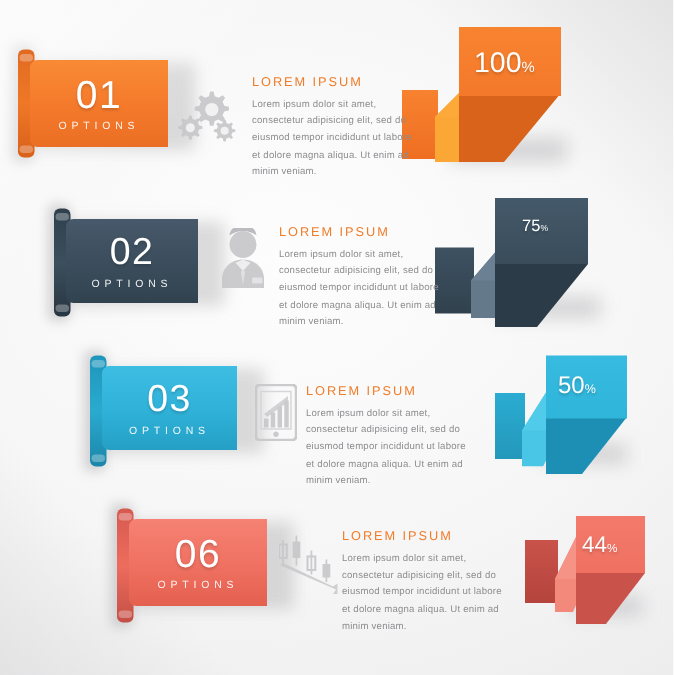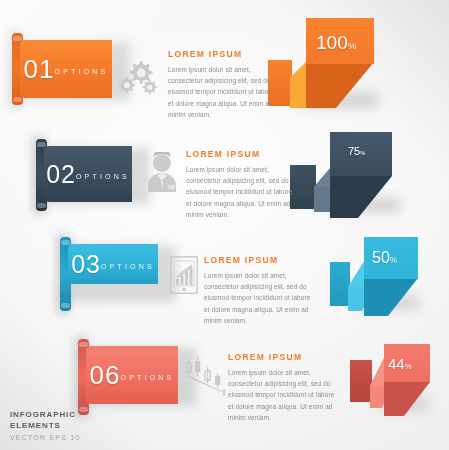--- a/index.html
+++ b/index.html
@@ -75,21 +75,21 @@
     filter: blur(4px);
     z-index: 0;
     border-radius: 3px;
   }
 
   
   .arrow-body {
     position: absolute;
     z-index: 2;
     display: flex;
-    flex-direction: row;
+    flex-direction: column;
     align-items: center;
     justify-content: center;
     border-radius: 5px 0 0 5px;
   }
   .arrow-tip {
     position: absolute;
     z-index: 2;
     width: 0; height: 0;
   }
 
@@ -106,21 +106,21 @@
     line-height: 1;
     margin-top: 5px;
     font-size: 7px;
   }
 
   
   .textblock { position: absolute; z-index: 3; }
   .tb-head {
     color: #f07c29;
     font-size: 8.5px;
-    font-weight: bold;
+    font-weight: normal;
     letter-spacing: 1.3px;
     margin-bottom: 5px;
   }
   .tb-body {
     color: #8d8d90;
     font-size: 6.4px;
     line-height: 1.75;
     letter-spacing: 0.15px;
   }
 
@@ -303,21 +303,21 @@
       <div class="pct" style="left:372px; top:250px; font-size:16px;text-align:center;">
         <span>50</span><span class="sym">%</span>
       </div>
     </div>
 
     <div class="banner">
       <div class="fold-shadow" style="left:56px; top:234px; height:80px;"></div>
       <div class="banner-shadow" style="left:68px; top:246px; width:108px; height:56px;"></div>
       <div class="fold" style="left:60px; top:237px; height:74px;
                   background:linear-gradient(180deg,#1f95bb 0%,#2aaacf 50%,#1b86a9 100%);"></div>
-      <div class="arrow-body" style="left:68px; top:244px; width:90px; height:40px;
+      <div class="arrow-body" style="left:68px; top:244px; width:90px; height:56px;
                   background:linear-gradient(180deg,#3dbde2 0%,#2fb1d8 55%,#259fc5 100%);">
         <div class="num" style="font-size:25px;">03</div>
         <div class="opt">OPTIONS</div>
       </div>
       <svg class="arrow-tip" style="left:158px; top:244px;" width="25" height="56" viewBox="0 0 25 56">
         <polygon points="0,0 4,0 25,28 4,56 0,56" fill="#2fb4da"></polygon>
       </svg>
     </div>
 
     <div class="icon-wrap" style="left:170px; top:256px;">
@@ -391,22 +391,15 @@
         </g>
       </svg>
     </div>
 
     <div class="textblock" style="left:228px; top:352px; width:110px;">
       <div class="tb-head">LOREM IPSUM</div>
       <div class="tb-body">Lorem ipsum dolor sit amet, consectetur adipisicing elit, sed do eiusmod tempor incididunt ut labore et dolore magna aliqua. Ut enim ad minim veniam.</div>
     </div>
   </div>
 
-  <div class="footer">
-    <div class="foot-1">
-      <span>INFOGRAPHIC</span><br>
-      <span>ELEMENTS</span>
-    </div>
-    <div class="foot-2">VECTOR EPS 10</div>
-  </div>
 
   <div class="vignette"></div>
 </div>
 
 </body></html>

